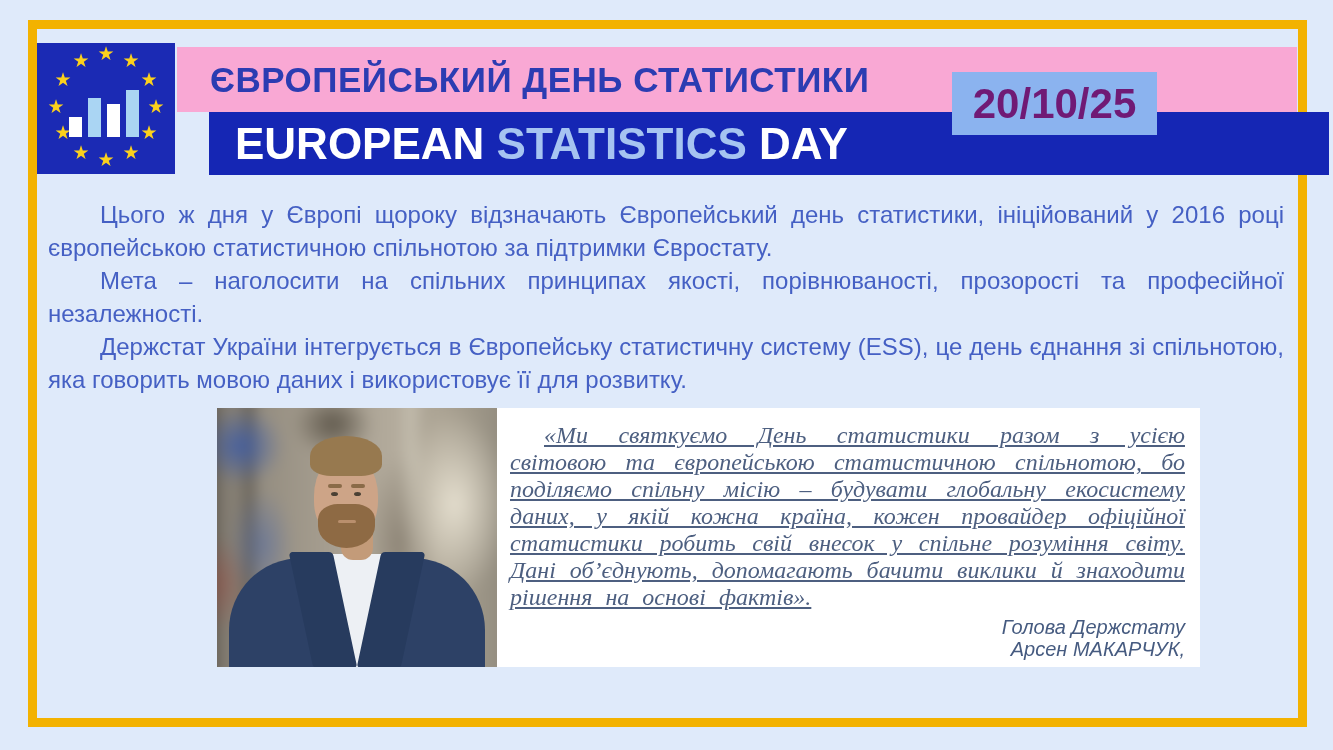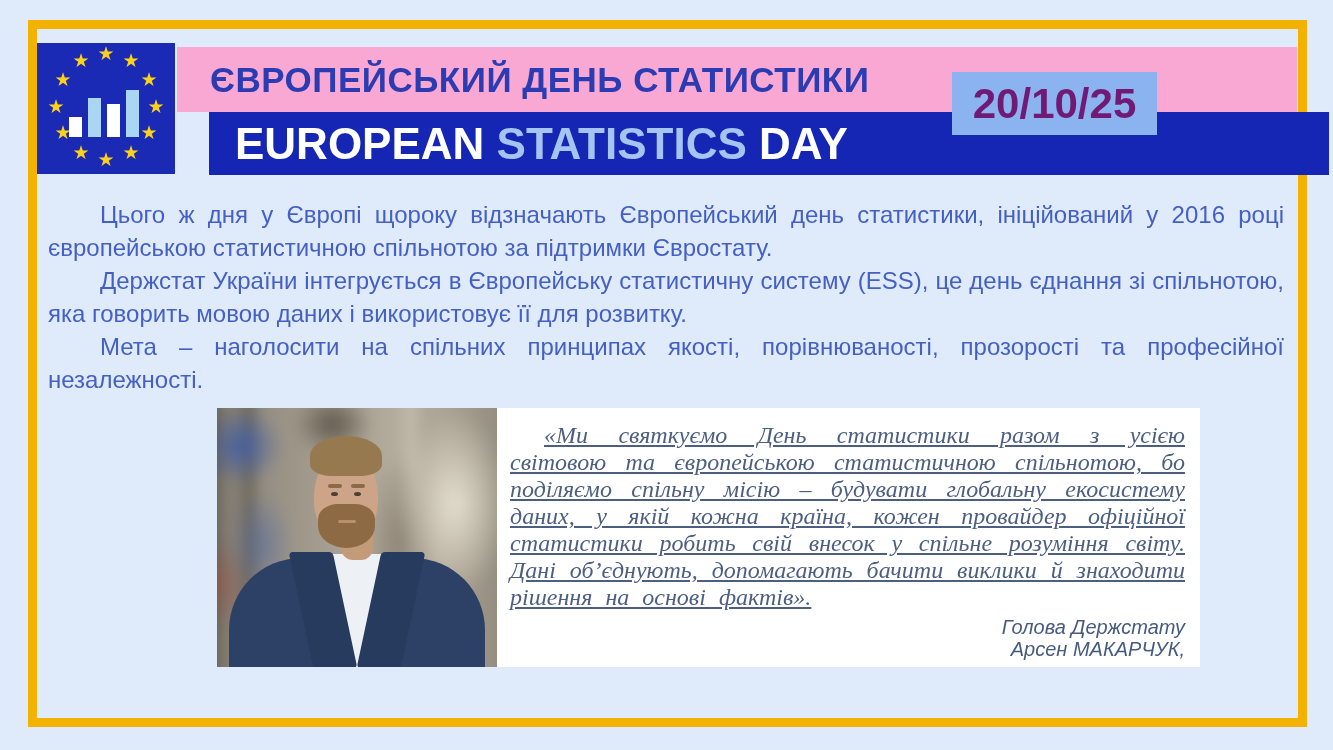--- a/index.html
+++ b/index.html
@@ -132,22 +132,22 @@
     <span>EUROPEAN</span>
     <span class="hl">STATISTICS</span>
     <span>DAY</span>
   </div>
 </div>
 
 <div class="abs datebox">20/10/25</div>
 
 <div class="abs body-text">
   <p>Цього ж дня у Європі щороку відзначають Європейський день статистики, ініційований у 2016 році європейською статистичною спільнотою за підтримки Євростату.</p>
+  <p>Мета – наголосити на спільних принципах якості, порівнюваності, прозорості та професійної незалежності.</p>
   <p>Держстат України інтегрується в Європейську статистичну систему (ESS), це день єднання зі спільнотою, яка говорить мовою даних і використовує її для розвитку.</p>
-  <p>Мета – наголосити на спільних принципах якості, порівнюваності, прозорості та професійної незалежності.</p>
 </div>
 
 <div class="abs card">
   <div class="photo">
     <div class="pbg"></div>
     <div class="jacket"></div>
     <div class="shirt"></div>
     <div class="lapelL"></div>
     <div class="lapelR"></div>
     <div class="neck"></div>

